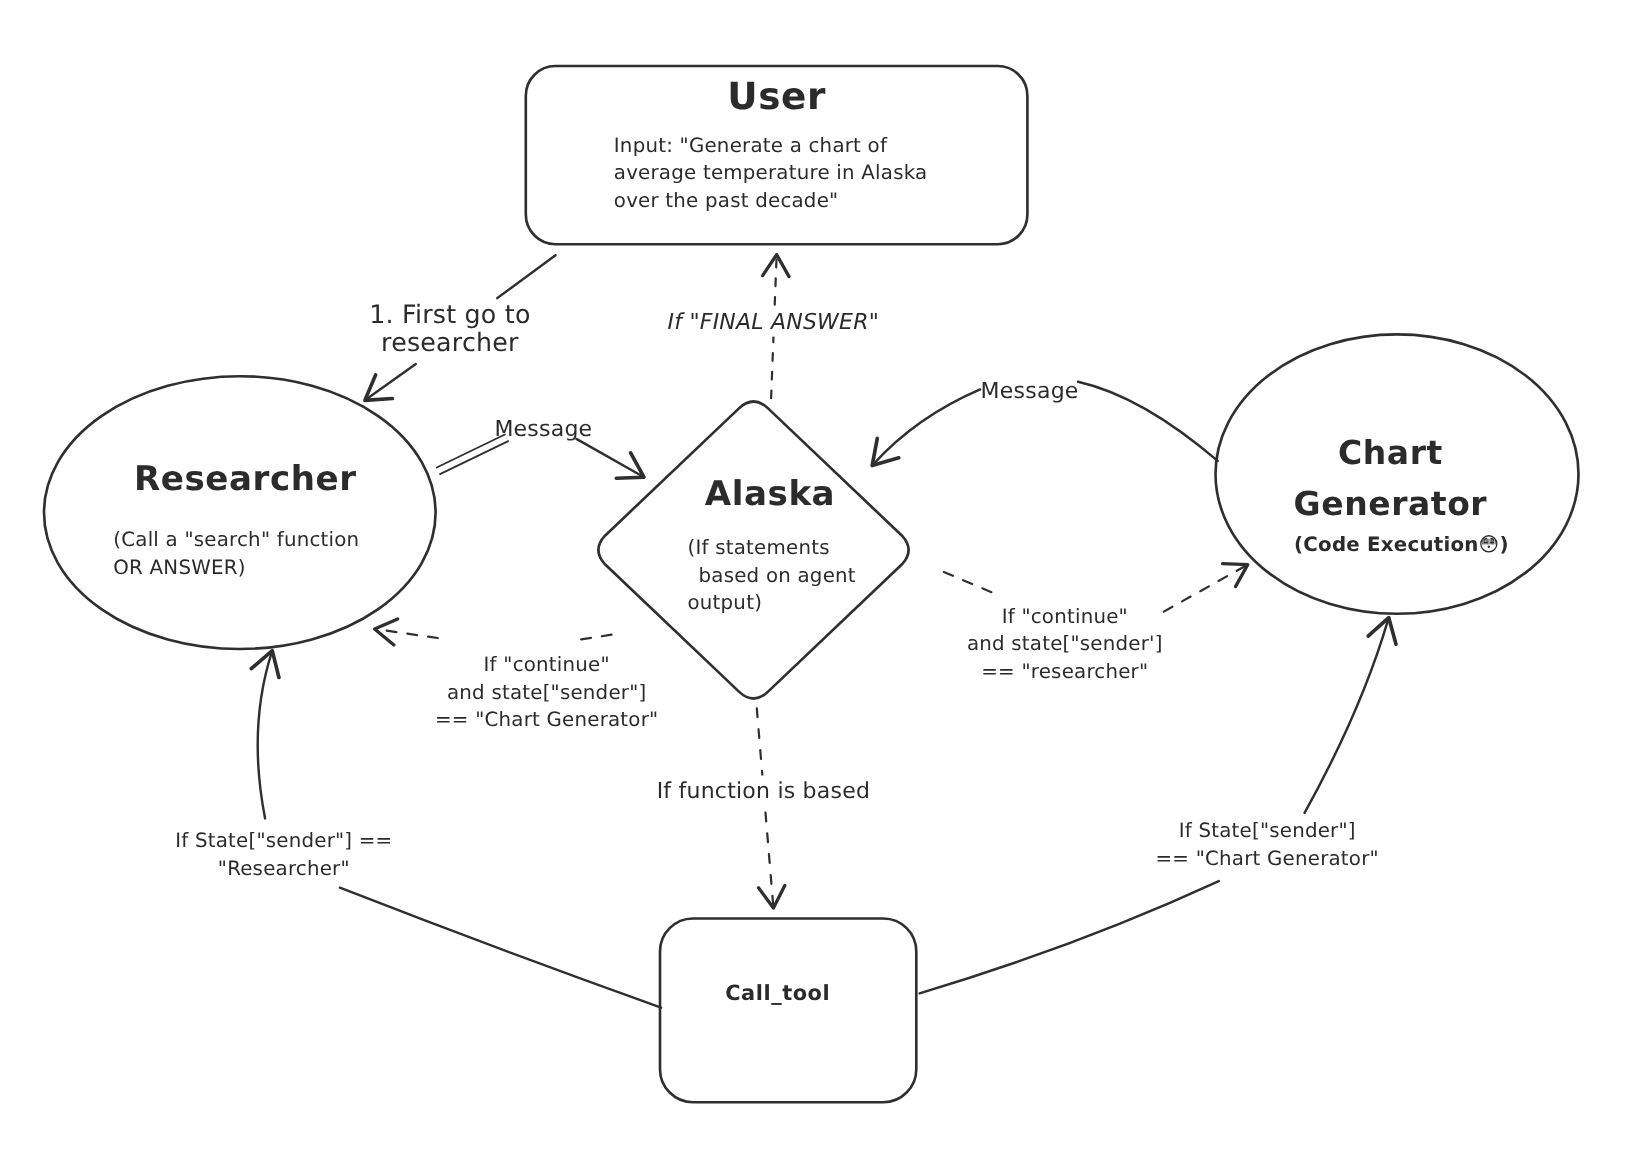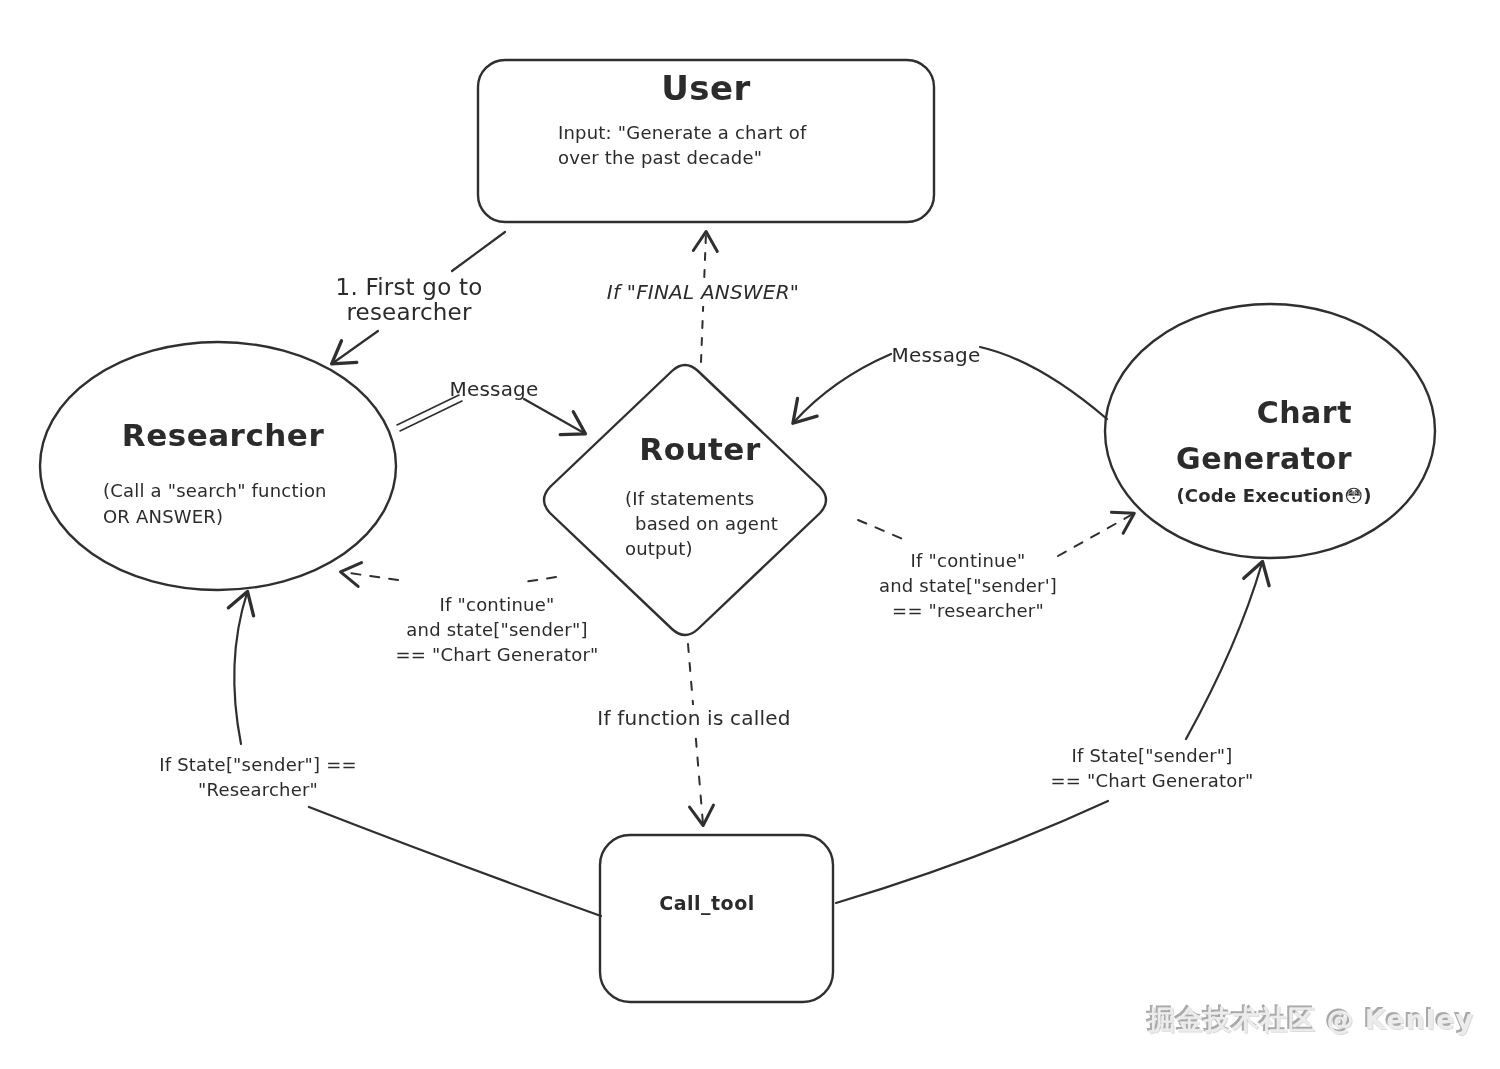--- a/index.html
+++ b/index.html
@@ -10,21 +10,21 @@
     height: 1069px;
     background: #ffffff;
     font-family: "DejaVu Sans", sans-serif;
     color: #2b2b2b;
     overflow: hidden;
   }
   svg.wires { position: absolute; left: 0; top: 0; }
   .lbl { position: absolute; white-space: nowrap; color: #2b2b2b; }
   .center { transform: translateX(-50%); text-align: center; }
   .bg { background: #ffffff; padding: 1px 6px; }
-  .node-title { font-weight: 600; letter-spacing: 0.5px; text-align: right; }
+  .node-title { font-weight: 600; letter-spacing: 0.5px; }
   .body-text { font-size: 18px; line-height: 25px; letter-spacing: 0.2px; }
   .edge-lbl { font-size: 18px; line-height: 25px; letter-spacing: 0.2px; }
   .slant { font-style: italic; }
   .watermark {
     position: absolute;
     right: 26px;
     top: 1002px;
     font-size: 27px;
     font-weight: 700;
     color: #ececec;
@@ -73,30 +73,31 @@
     <path d="M 601 916 Q 450 862 309 807" fill="none" stroke="#2f2f2f" stroke-width="2.2" stroke-linecap="round"></path>
     <path d="M 241 744 Q 225 662 247 593" fill="none" stroke="#2f2f2f" stroke-width="2.2" stroke-linecap="round" marker-end="url(#arrow)"></path>
 
     <path d="M 836 903 Q 980 860 1108 801" fill="none" stroke="#2f2f2f" stroke-width="2.2" stroke-linecap="round"></path>
     <path d="M 1186 739 Q 1238 645 1262 563" fill="none" stroke="#2f2f2f" stroke-width="2.2" stroke-linecap="round" marker-end="url(#arrow)"></path>
   </svg>
 
   <div class="lbl center node-title" style="left:706px; top:68px; font-size:34px;">User</div>
   <div class="lbl body-text" style="left:558px; top:120px;">
     <div>Input: "Generate a chart of</div>
+    <div>average temperature in Alaska</div>
     <div>over the past decade"</div>
   </div>
 
   <div class="lbl center node-title" style="left:223px; top:417px; font-size:31px;">Researcher</div>
   <div class="lbl body-text" style="left:103px; top:478px; line-height:26px;">
     <div>(Call a "search" function</div>
     <div>OR ANSWER)</div>
   </div>
 
-  <div class="lbl center node-title" style="left:700px; top:431px; font-size:31px;">Router</div>
+  <div class="lbl center node-title" style="left:700px; top:431px; font-size:31px;">Alaska</div>
   <div class="lbl center node-title" style="left:1264px; top:390px; font-size:30px; line-height:46px;">
     <div>Chart</div>
     <div>Generator</div>
   </div>
 
   <div class="lbl body-text" style="left:625px; top:486px;">
     <div>(If statements</div>
     <div style="padding-left:10px;">based on agent</div>
     <div>output)</div>
   </div>
@@ -120,27 +121,26 @@
     <div>and state["sender']</div>
     <div>== "researcher"</div>
   </div>
 
   <div class="lbl center edge-lbl" style="left:497px; top:592px;">
     <div>If "continue"</div>
     <div>and state["sender"]</div>
     <div>== "Chart Generator"</div>
   </div>
 
-  <div class="lbl center edge-lbl bg" style="left:694px; top:705px; font-size:20px;">If function is called</div>
+  <div class="lbl center edge-lbl bg" style="left:694px; top:705px; font-size:20px;">If function is based</div>
 
   <div class="lbl center edge-lbl" style="left:258px; top:752px;">
     <div>If State["sender"] ==</div>
     <div>"Researcher"</div>
   </div>
 
   <div class="lbl center edge-lbl" style="left:1152px; top:743px;">
     <div>If State["sender"]</div>
     <div>== "Chart Generator"</div>
   </div>
 
-  <div class="watermark">掘金技术社区 @ Kenley</div>
 
 </div>
 
 </body></html>

